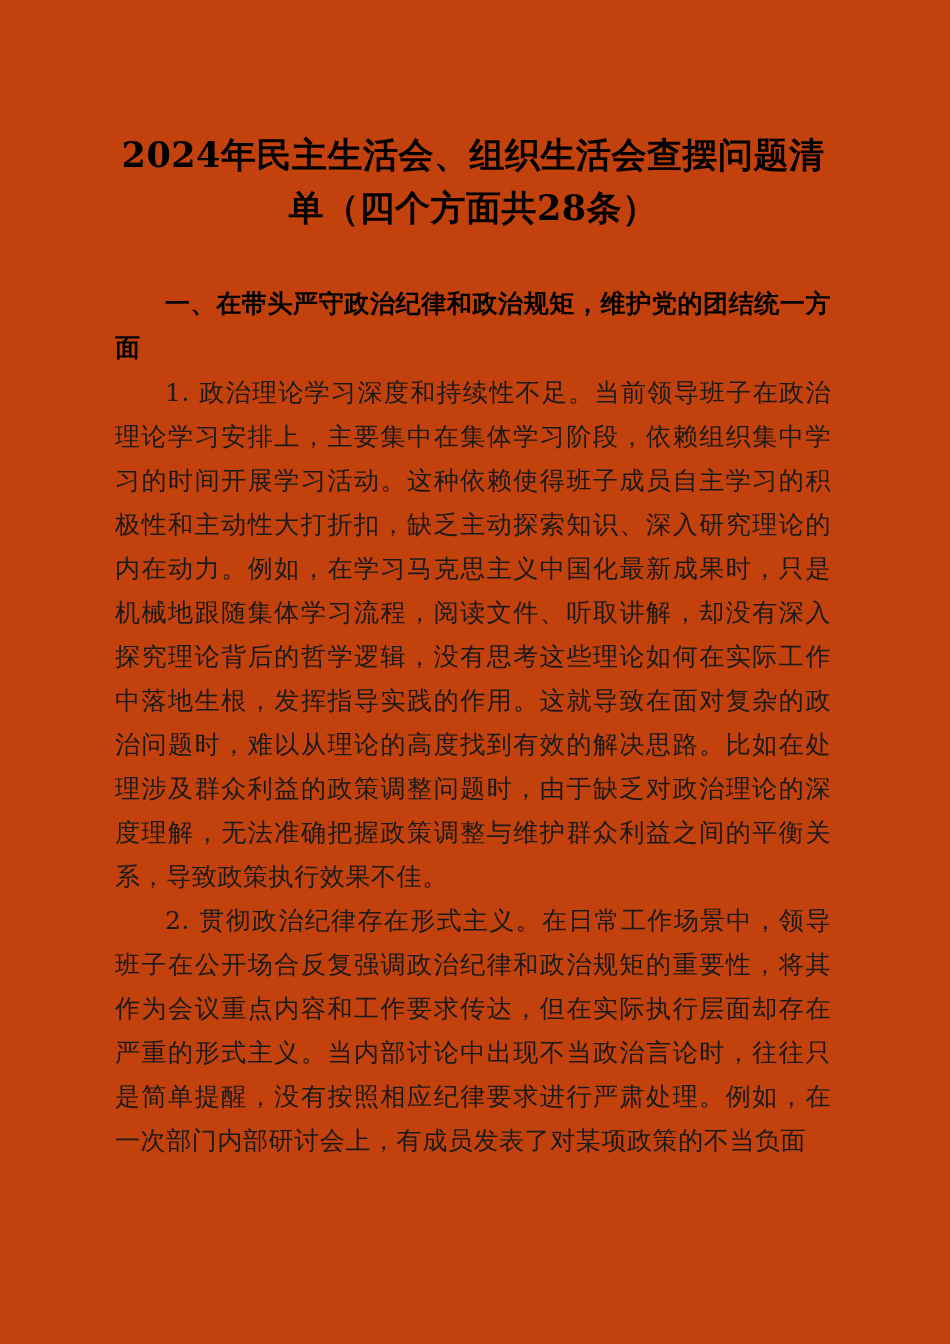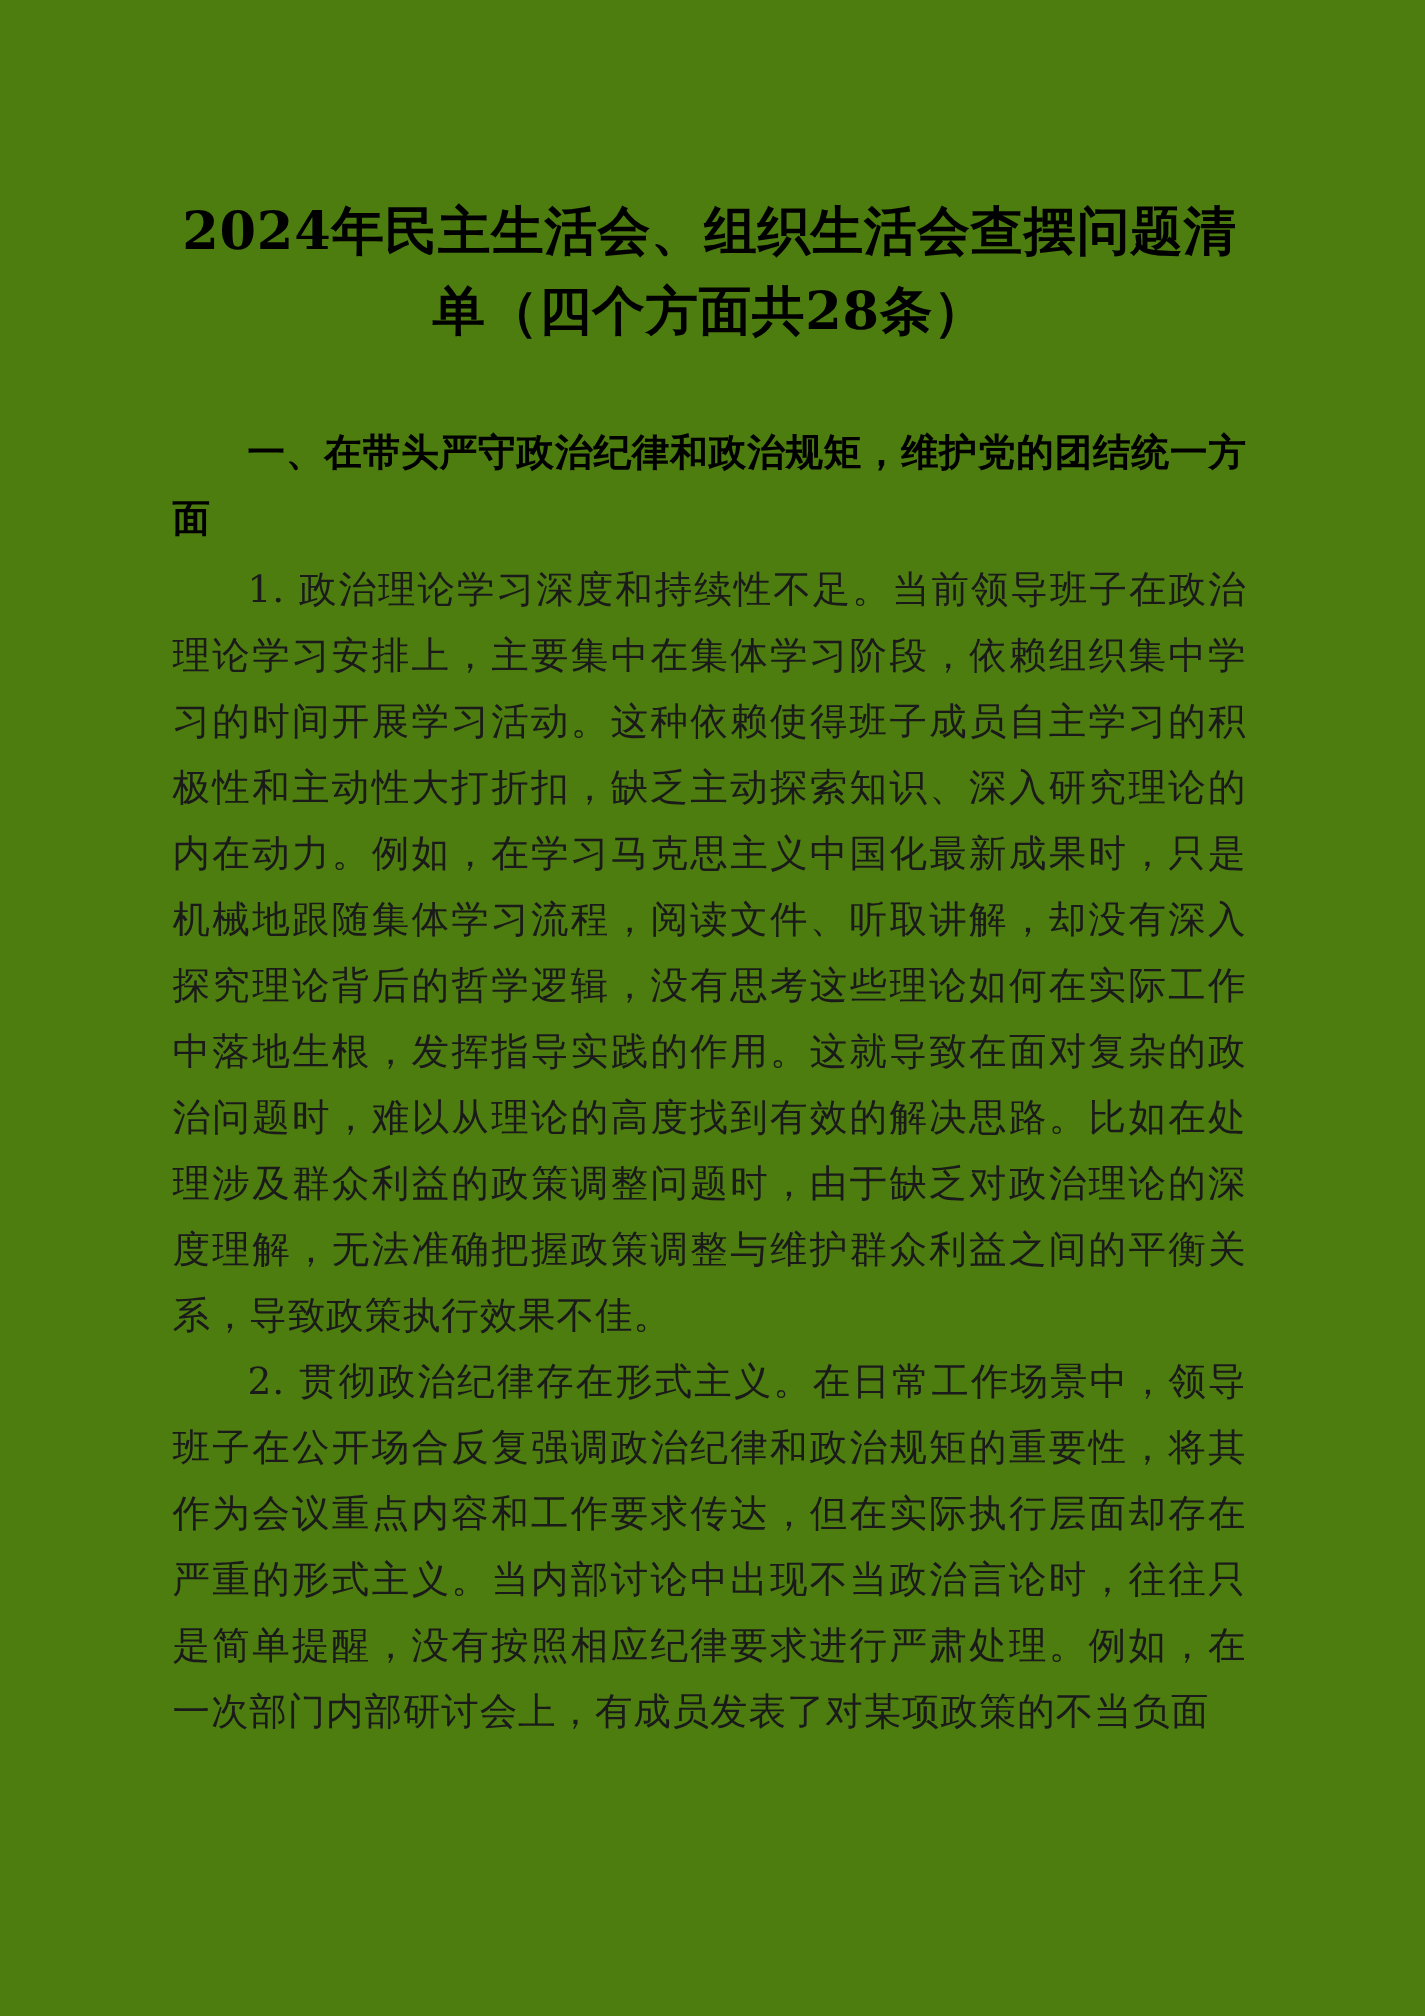--- a/index.html
+++ b/index.html
@@ -4,21 +4,21 @@
 <style>
   html, body {
     margin: 0;
     padding: 0;
     background: #ffffff;
   }
   .page {
     position: relative;
     width: 950px;
     height: 1344px;
-    background: #4d7c0f;
+    background: #c2410c;
     overflow: hidden;
     box-sizing: border-box;
   }
   .content {
     position: absolute;
     left: 115px;
     top: 0;
     width: 716px;
   }
   .doc-title {
@@ -26,21 +26,21 @@
     font-weight: bold;
     font-size: 35px;
     line-height: 53px;
     text-align: center;
     color: #000000;
     letter-spacing: 0.5px;
     margin: 0;
     padding-top: 128px;
   }
   .section-heading {
-    font-family: Liberation Serif, serif;
+    font-family: Liberation Sans, sans-serif;
     font-weight: bold;
     font-size: 25px;
     line-height: 44px;
     color: #000000;
     margin: 0;
     padding-top: 47px;
     text-align: justify;
     text-align-last: left;
     text-indent: 50px;
     letter-spacing: 0.4px;

